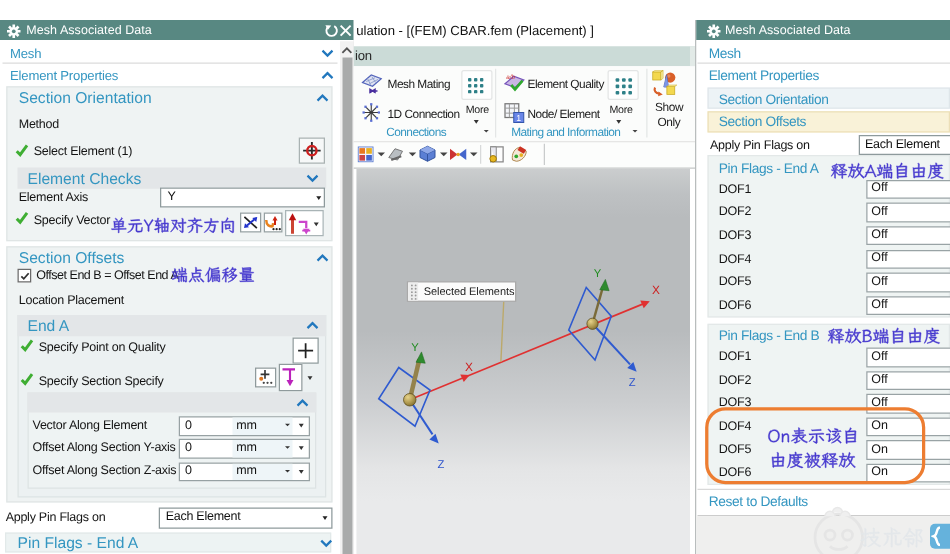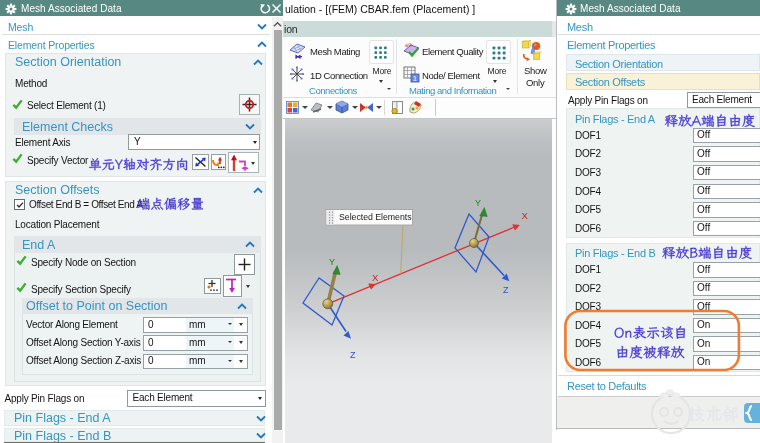--- a/index.html
+++ b/index.html
@@ -5,21 +5,21 @@
 font-family:"Liberation Sans",sans-serif;-webkit-font-smoothing:antialiased}
 .abs{position:absolute}
 .lbl{position:absolute;font-size:10px;letter-spacing:-0.2px;color:#141414;white-space:nowrap}
 .tt{position:absolute;font-size:12.5px;letter-spacing:0px;color:#3496c1;white-space:nowrap}
 .tr{position:absolute;font-size:10.5px;letter-spacing:-0.15px;color:#3496c1;white-space:nowrap}
 .rt{position:absolute;font-size:11px;letter-spacing:-0.3px;color:#3496c1;white-space:nowrap}
 .tt2{position:absolute;font-size:12.5px;letter-spacing:0px;color:#3496c1;white-space:nowrap}
 .band{position:absolute;background:#e3e6e8}
 .gbox{position:absolute;background:#eff3f3;border:1px solid #e0e5e5}
 </style></head><body>
-<div class="abs" style="left:0;top:0;width:760px;height:358px;background:#fff">
+<div class="abs" style="left:0;top:16px;width:760px;height:358px;background:#fff">
 <div class="abs" style="left:0;top:0;width:283px;height:443px;background:#fff">
       <div class="abs" style="left:0;top:0;width:283px;height:15.5px;background:#588882">
         <svg class="abs" style="left:4.5px;top:2.5px" width="12" height="12" viewBox="0 0 12 12">
 <circle cx="6" cy="6" r="3.5" fill="#fff"></circle>
 <g stroke="#fff" stroke-width="2.1">
 <line x1="6" y1="0.6" x2="6" y2="3"></line>
             <line x1="6" y1="9" x2="6" y2="11.4"></line>
 <line x1="0.6" y1="6" x2="3" y2="6"></line>
             <line x1="9" y1="6" x2="11.4" y2="6"></line>
 <line x1="2.2" y1="2.2" x2="3.8" y2="3.8"></line>
@@ -132,21 +132,21 @@
       <div class="lbl" style="left:15px;top:219px">Location Placement</div>
       <div class="abs" style="left:14px;top:236px;width:247px;height:146px;background:#ecf1f2;border:1px solid #dde3e4"></div>
       <div class="band" style="left:14px;top:236px;width:247px;height:16.5px"></div>
       <div class="tt2" style="left:22px;top:237.5px">End A</div>
       <svg style="position:absolute;left:245px;top:240px" width="10" height="9" viewBox="0 0 10 9">
         <polyline points="1,6.5 5,2.5 9,6.5" fill="none" stroke="#2278be" stroke-width="1.8"></polyline>
       </svg>
       <svg style="position:absolute;left:16px;top:255px" width="11" height="11" viewBox="0 0 12 12">
         <path d="M1.5 6.5 L4.5 9.5 L10.5 1.5" fill="none" stroke="#3fae33" stroke-width="2.6"></path>
       </svg>
-      <div class="lbl" style="left:31px;top:257px">Specify Node on Section</div>
+      <div class="lbl" style="left:31px;top:257px">Specify Point on Quality</div>
       <div class="abs" style="left:234px;top:254px;width:21px;height:21px;background:#fff;border:1px solid #8f9a9c"></div>
 <svg class="abs" style="left:238px;top:258px" width="13" height="13" viewBox="0 0 13 13">
 <g stroke="#222" stroke-width="1.4">
           <line x1="6.5" y1="0.5" x2="6.5" y2="12.5"></line>
           <line x1="0.5" y1="6.5" x2="12.5" y2="6.5"></line>
         </g>
       </svg>
       <svg style="position:absolute;left:16px;top:282px" width="11" height="11" viewBox="0 0 12 12">
         <path d="M1.5 6.5 L4.5 9.5 L10.5 1.5" fill="none" stroke="#3fae33" stroke-width="2.6"></path>
       </svg>
@@ -164,21 +164,20 @@
       </svg>
       <div class="abs" style="left:222.5px;top:275px;width:19.5px;height:21.5px;background:#fff;border:1px solid #8f9a9c"></div>
 <svg class="abs" style="left:224px;top:277px" width="16" height="17" viewBox="0 0 16 17">
 <path d="M2 2.5 H12" stroke="#bb22bb" stroke-width="1.7" fill="none"></path>
 <line x1="8" y1="2.5" x2="8" y2="12" stroke="#bb22bb" stroke-width="1.7"></line>
 <path d="M8 16 L10.8 11 L5.2 11 Z" fill="#bb22bb"></path>
       </svg>
       <div style="position:absolute;left:246px;top:285px;width:0;height:0;border-left:2.75px solid transparent;border-right:2.75px solid transparent;border-top:3.0250000000000004px solid #333"></div>
       <div class="abs" style="left:22px;top:298px;width:231px;height:76.5px;background:#eef3f3;border:1px solid #dde3e4"></div>
       <div class="band" style="left:22px;top:298px;width:231px;height:15.5px"></div>
-      <div class="tt2" style="left:26px;top:299px">Offset to Point on Section</div>
       <svg style="position:absolute;left:237px;top:301.5px" width="10" height="9" viewBox="0 0 10 9">
         <polyline points="1,6.5 5,2.5 9,6.5" fill="none" stroke="#2278be" stroke-width="1.8"></polyline>
       </svg>
       <div class="lbl" style="left:26px;top:318.5px">Vector Along Element</div>
       <div class="abs" style="left:143px;top:317.0px;width:105px;height:15.5px;background:#fff;border:1px solid #97a1a3"></div>
       <div class="abs" style="left:186px;top:318.0px;width:48px;height:13.5px;background:#eef5f8"></div>
       <div class="lbl" style="left:148px;top:318.5px">0</div>
       <div class="lbl" style="left:189px;top:318.5px">mm</div>
       <div style="position:absolute;left:227.5px;top:323.0px;width:0;height:0;border-left:2.4px solid transparent;border-right:2.4px solid transparent;border-top:2.64px solid #333"></div>
       <div style="position:absolute;left:238.5px;top:323.0px;width:0;height:0;border-left:2.75px solid transparent;border-right:2.75px solid transparent;border-top:3.0250000000000004px solid #333"></div>

